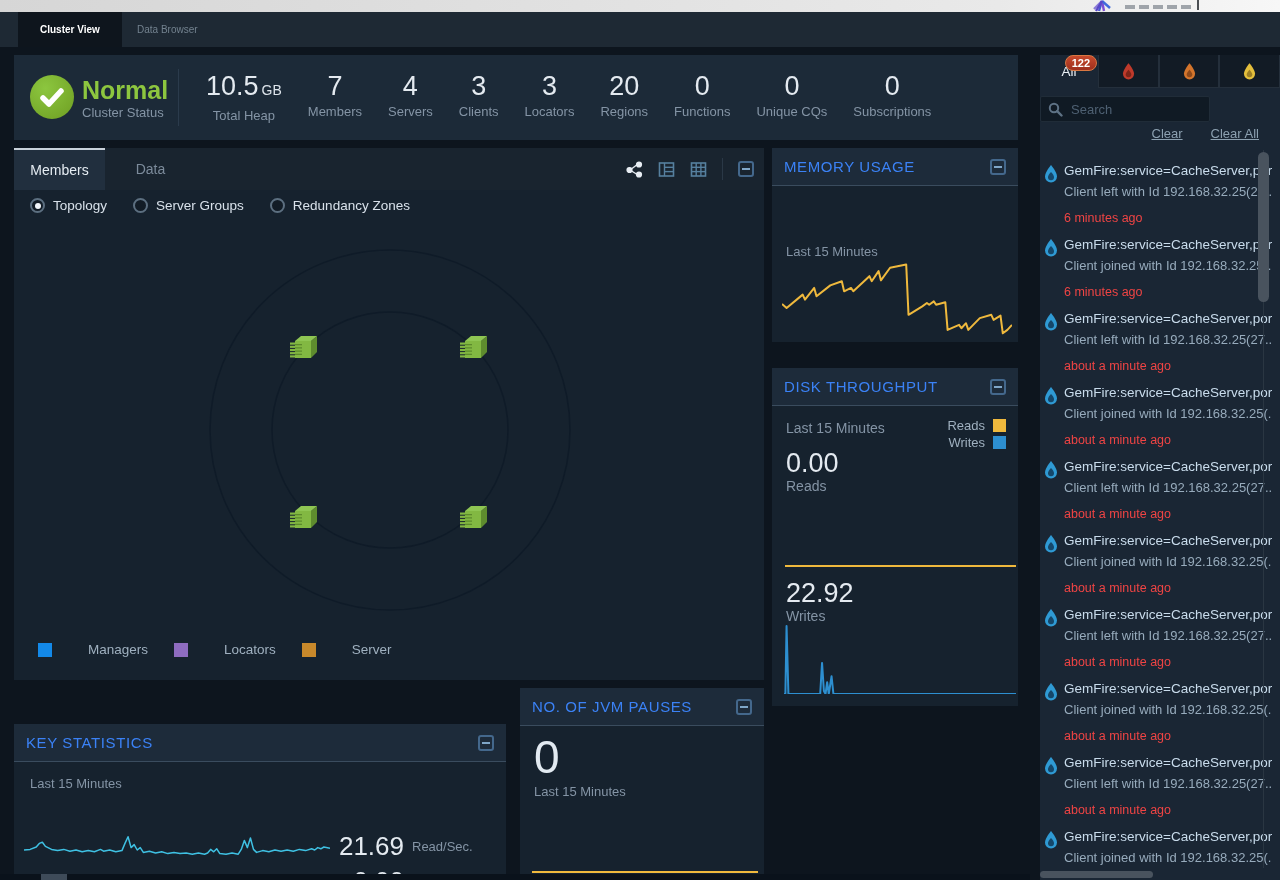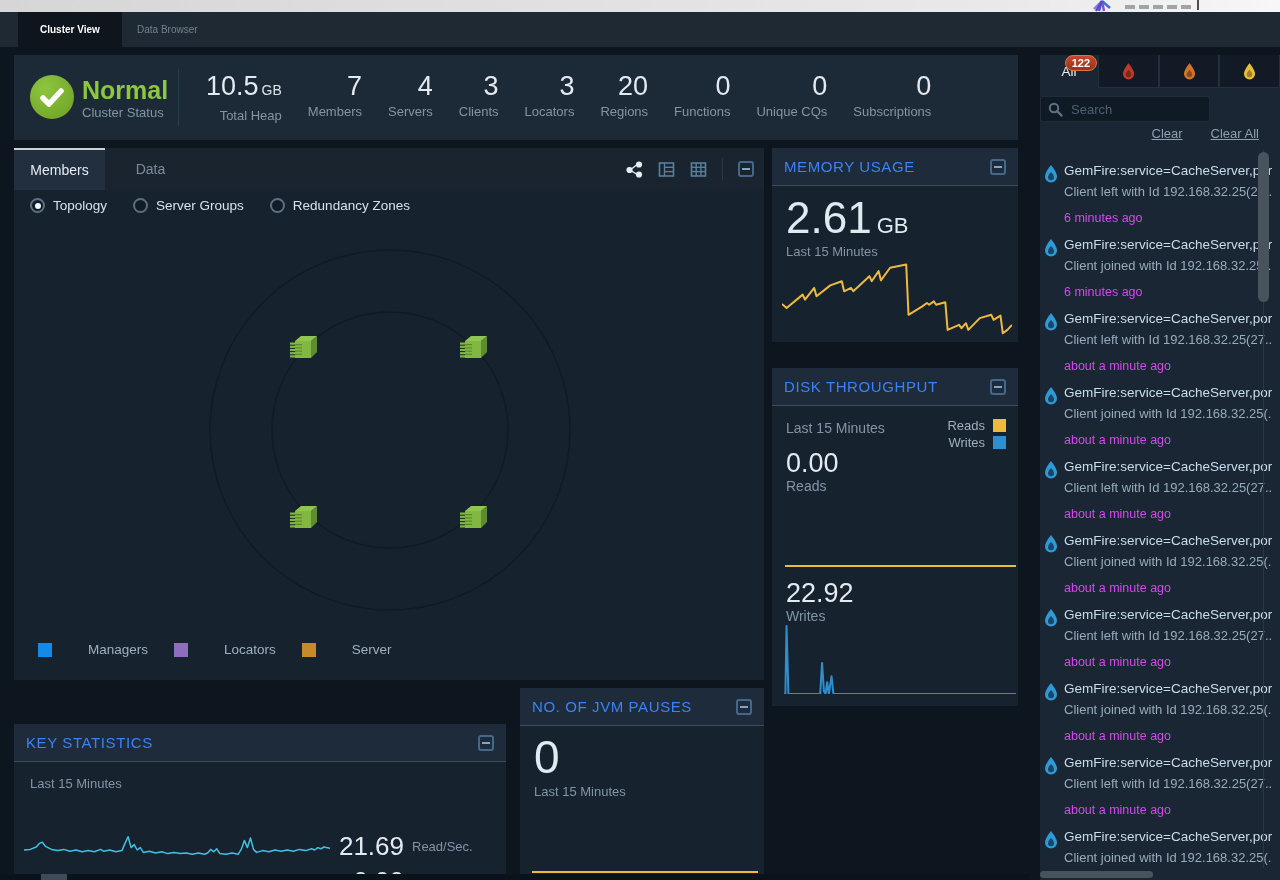--- a/index.html
+++ b/index.html
@@ -30,21 +30,21 @@
     height:2px;margin-top:-1px;background:#7FA6C8;}
 
   
   .statusbar{left:14px;top:55px;width:1004px;height:85px;background:#1C2A38;}
   .check-badge{position:absolute;left:16px;top:20px;width:44px;height:44px;border-radius:50%;
     background:radial-gradient(circle at 35% 30%,#8CC63F,#6E9E22);}
   .status-label{position:absolute;left:68px;top:20px;font-size:25px;font-weight:bold;color:#8DC63F;line-height:30px;}
   .status-sub{position:absolute;left:68px;top:50px;font-size:13px;color:#8494A5;}
   .status-divider{position:absolute;left:164px;top:14px;width:1px;height:57px;background:#2B3B4C;}
   .stats{position:absolute;left:192px;top:15px;display:flex;gap:26px;}
-  .stat{text-align:right;}
+  .stat{text-align:center;}
   .stat-value{font-size:27px;color:#E4EAF0;line-height:32px;white-space:nowrap;}
   .stat-unit{font-size:14px;color:#DDE4EB;margin-left:3px;}
   .stat-label{font-size:13px;color:#8494A5;margin-top:2px;white-space:nowrap;}
 
   
   .members{left:14px;top:148px;width:750px;height:532px;}
   .mp-tabs{position:relative;height:42px;background:#19242F;display:flex;}
   .mp-tab{width:91px;display:flex;align-items:center;justify-content:center;
     font-size:14px;color:#7C8B9B;cursor:pointer;}
   .mp-tab.active{background:#212F3E;border-top:2px solid #C9D1D9;color:#E5ECF2;}
@@ -102,21 +102,21 @@
   .sb-search input{position:absolute;left:28px;top:0;width:138px;height:24px;background:transparent;
     border:none;outline:none;color:#C5D2DE;font-size:13px;}
   .sb-search input::placeholder{color:#4E6072;}
   .sb-clear-row{position:absolute;left:0;top:71px;width:219px;display:flex;justify-content:flex-end;gap:28px;}
   .sb-clear-row a{font-size:13px;color:#8CA0B0;text-decoration:underline;cursor:pointer;}
   .sb-list{position:absolute;left:0;top:95px;width:232px;height:718px;overflow:hidden;padding:6px 0 0 2px;}
   .notif{position:relative;height:74px;padding:6px 0 0 22px;cursor:pointer;}
   .notif-icon{position:absolute;left:2px;top:9px;}
   .notif-title{font-size:13.5px;color:#C9DCEC;line-height:18px;white-space:nowrap;overflow:hidden;width:210px;}
   .notif-msg{font-size:13px;color:#97ABBC;line-height:18px;margin-top:3px;white-space:nowrap;overflow:hidden;}
-  .notif-time{font-size:12.5px;color:#d946ef;line-height:16px;margin-top:9px;}
+  .notif-time{font-size:12.5px;color:#ef4444;line-height:16px;margin-top:9px;}
   .sb-vtrack{position:absolute;right:16px;top:95px;width:1px;height:718px;background:#2A3642;}
   .sb-vthumb{position:absolute;right:11px;top:97px;width:11px;height:150px;background:#49535E;border-radius:6px;cursor:pointer;}
   .sb-hthumb{position:absolute;left:0px;top:816px;width:113px;height:7px;background:#49535E;border-radius:4px;cursor:pointer;}
 
   
   .main-htrack{position:absolute;left:0;top:874px;width:1030px;height:6px;background:#0A121B;}
   .main-hthumb{position:absolute;left:41px;top:874px;width:26px;height:6px;background:#3E4B59;cursor:pointer;}
 </style>
 </head>
 <body>
@@ -368,23 +368,20 @@
           <span class="legend-label">Server</span>
         </div>
       </div>
   </div>
 
   <div class="panel memory">
     <div class="panel-head">
       <span class="panel-title">MEMORY USAGE</span>
       <div class="collapse-btn"></div>
     </div>
-    <div class="abs" style="left:14px;top:44px">
-      <span class="huge-val">2.61</span><span class="unit">GB</span>
-    </div>
     <div class="abs dim" style="left:14px;top:96px">Last 15 Minutes</div>
     <svg class="chart" style="left:10px;top:108px;width:230px;height:84px" viewBox="0 0 100 100" preserveAspectRatio="none">
         <polyline points="0,57 2,62 9,46 10,52 14,38 15,48 21,35 26,30 27,42 30,38 31,42 38,24 39,30 42,18 43,29 47,14 54,10 55,70 58,65 61,60 63,56 64,58 66,54 67,58 71,55 72,88 77,82 78,86 80,80 81,88 86,74 91,70 92,76 95,71 96,92 98,88 100,82" fill="none" stroke="#EFB93D" stroke-width="2" vector-effect="non-scaling-stroke" stroke-linejoin="round"></polyline>
       </svg>
   </div>
 
   <div class="panel disk">
     <div class="panel-head">
       <span class="panel-title">DISK THROUGHPUT</span>
       <div class="collapse-btn"></div>

